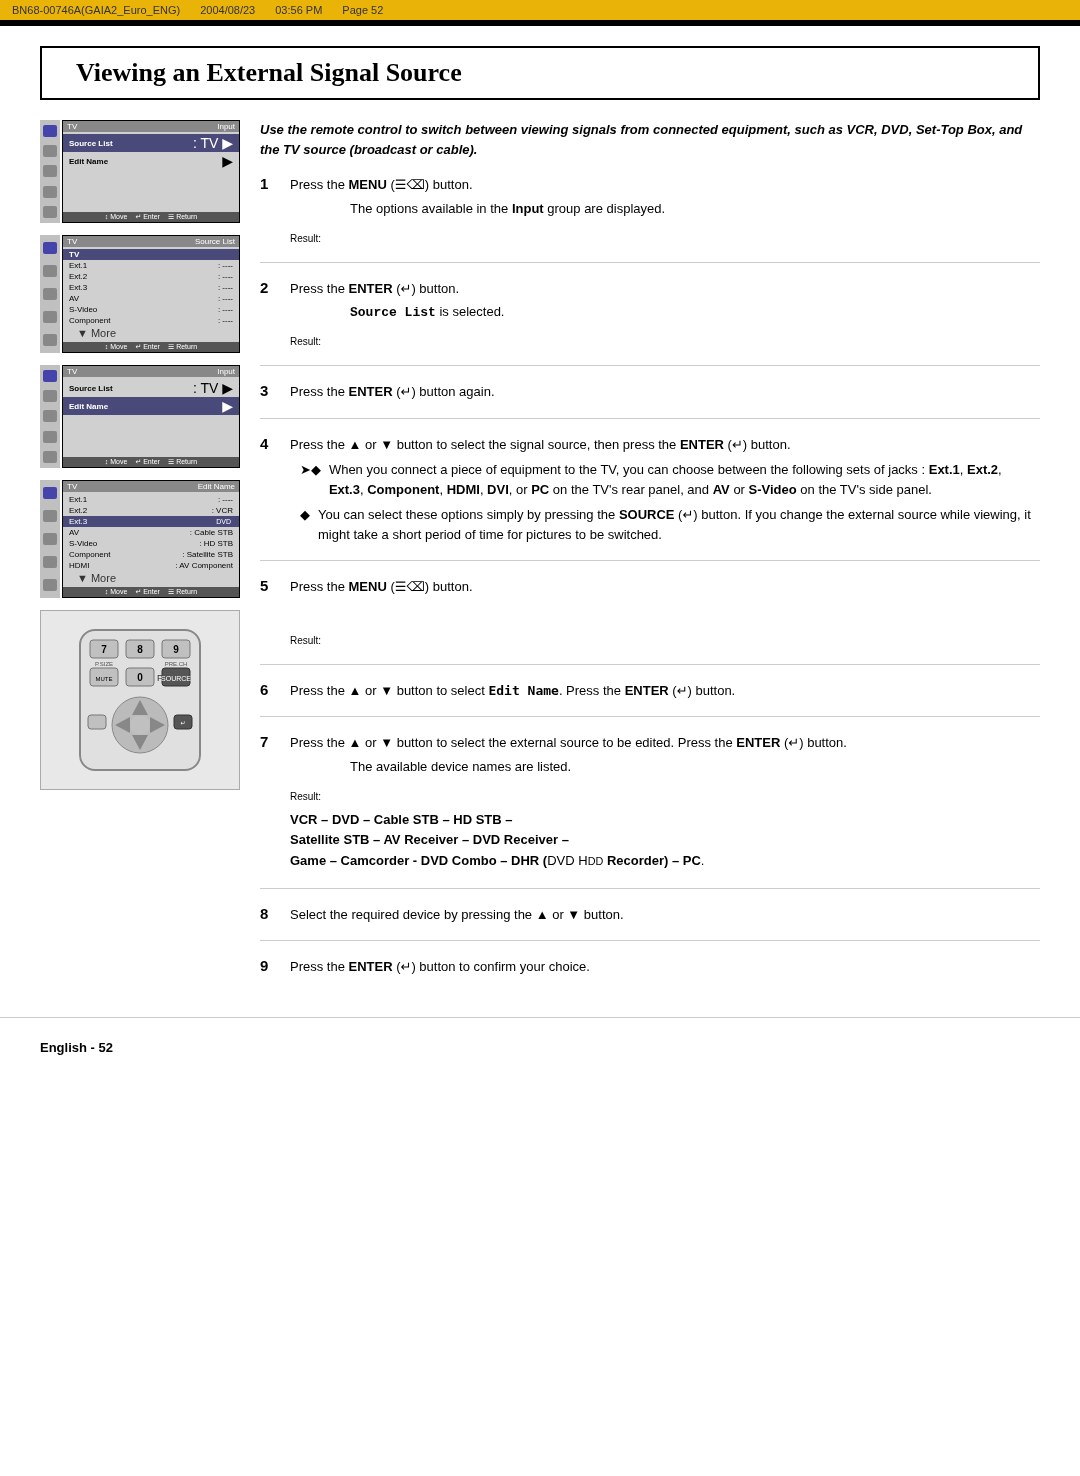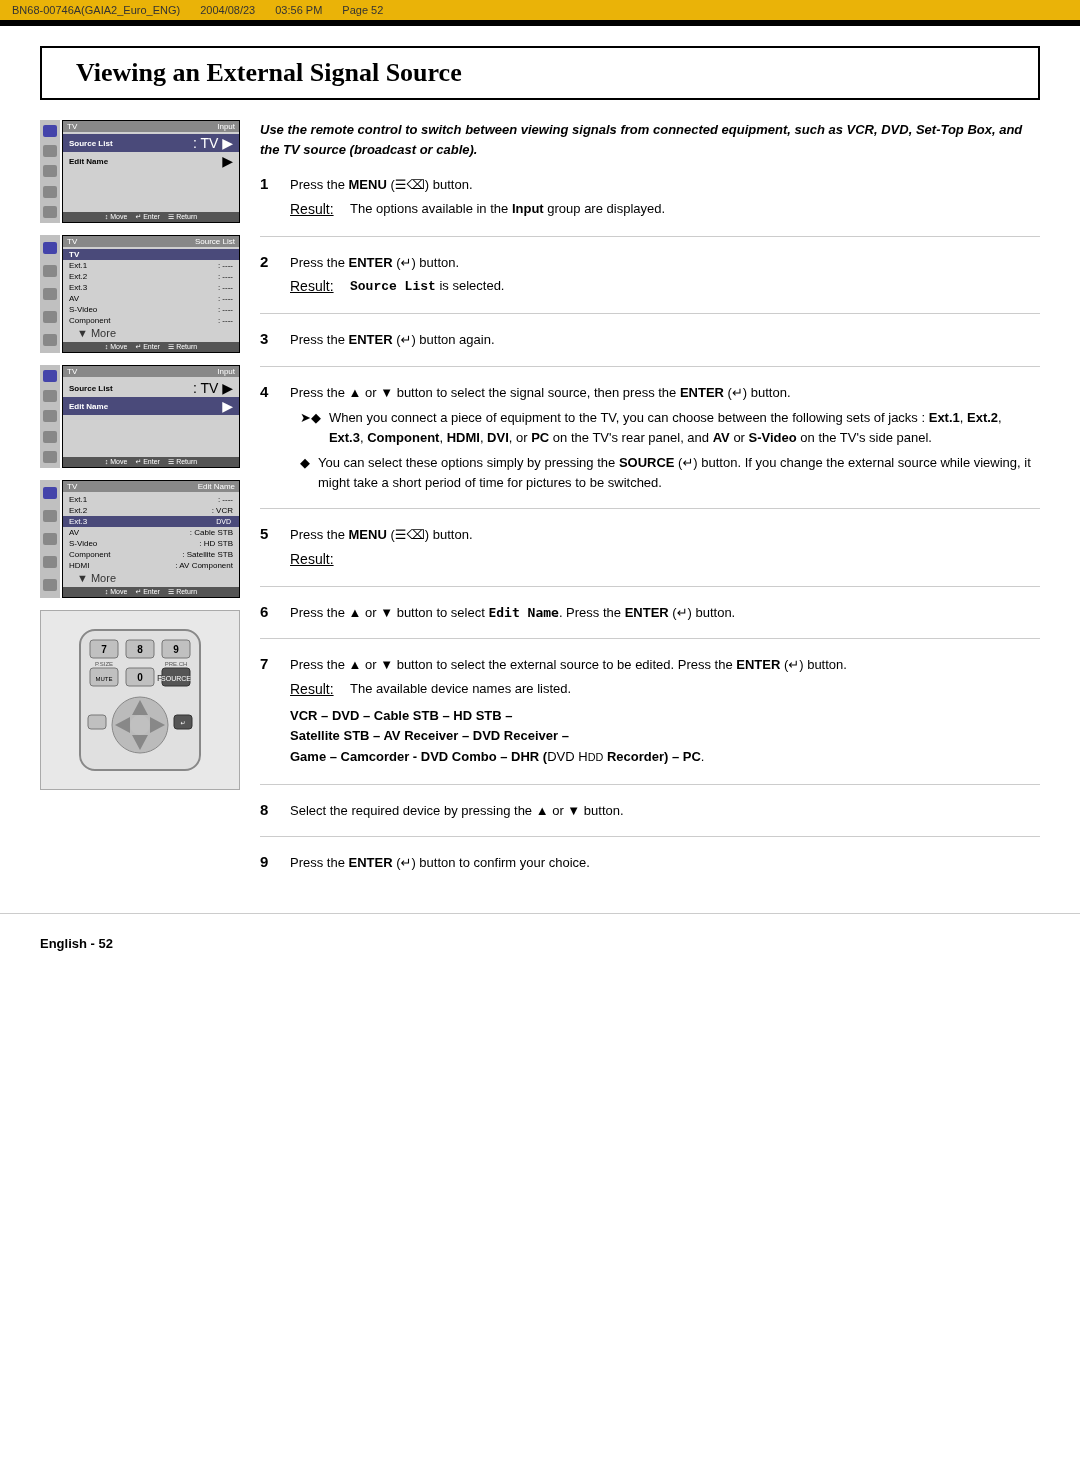--- a/index.html
+++ b/index.html
@@ -171,24 +171,24 @@
     .step-content b {
       font-family: Arial, sans-serif;
     }
     .result-row {
       display: flex;
       gap: 10px;
       margin-top: 4px;
       margin-left: 0;
     }
     .result-label {
-      font-size: 14px;
-      text-decoration: underline;
+      font-size: 10px;
       font-weight: normal;
       min-width: 50px;
+      margin-top: 32px;
     }
     .result-text {
       font-size: 13px;
     }
     .result-text code {
       font-family: 'Courier New', monospace;
       font-weight: bold;
     }
     .bullet-item {
       display: flex;

